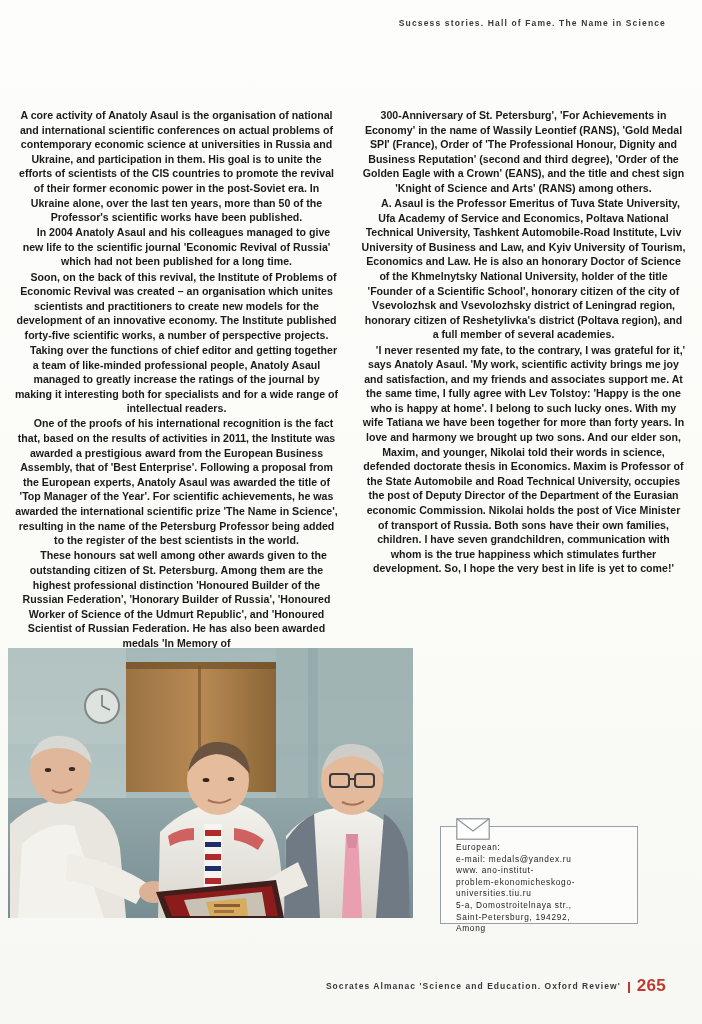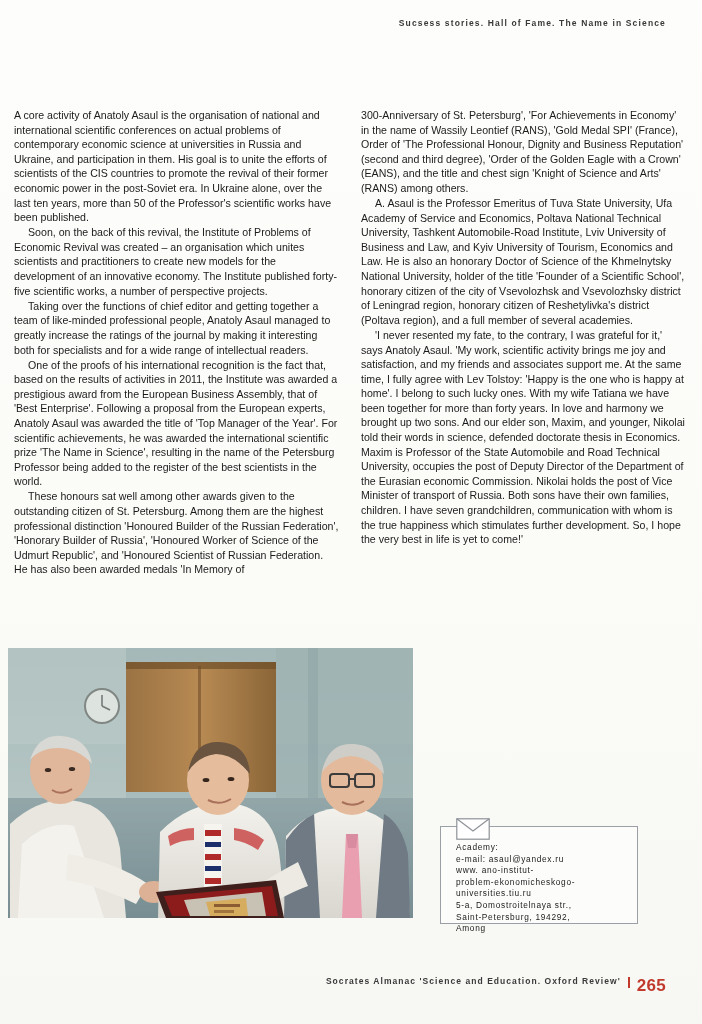--- a/index.html
+++ b/index.html
@@ -53,23 +53,24 @@
     display: flex;
     gap: 22px;
   }
   .col {
     width: 325px;
   }
   .col p {
     margin: 0 0 0.5px 0;
     font-size: 10.6px;
     line-height: 14.6px;
-    text-align: left;
+    text-align: center;
     color: #1b1b1b;
     letter-spacing: 0.01px;
+    font-weight: bold;
   }
   .col p.indent {
     text-indent: 14px;
   }
 
   
   .photo {
     position: absolute;
     left: 8px;
     top: 648px;
@@ -110,21 +111,21 @@
     font-family: "Liberation Sans", sans-serif;
   }
   .contacts-text div { white-space: nowrap; }
 
   
   .footer {
     position: absolute;
     bottom: 28px;
     right: 36px;
     display: flex;
-    align-items: flex-start;
+    align-items: center;
     gap: 7px;
   }
   .footer-title {
     font-size: 8.5px;
     letter-spacing: 1.05px;
     font-weight: bold;
     color: #3a3a3a;
     white-space: nowrap;
   }
   .footer-rule {
@@ -161,20 +162,21 @@
 <body>
 
 <div class="page">
   <div class="page-tint"></div>
 
   <div class="running-head">Sucsess stories. Hall of Fame. The Name in Science</div>
 
   <div class="columns">
     <div class="col">
       <p>A core activity of Anatoly Asaul is the organisation of national and international scientific conferences on actual problems of contemporary economic science at universities in Russia and Ukraine, and participation in them. His goal is to unite the efforts of scientists of the CIS countries to promote the revival of their former economic power in the post-Soviet era. In Ukraine alone, over the last ten years, more than 50 of the Professor's scientific works have been published.</p>
+      <p class="indent">In 2004 Anatoly Asaul and his colleagues managed to give new life to the scientific journal 'Economic Revival of Russia' which had not been published for a long time.</p>
       <p class="indent">Soon, on the back of this revival, the Institute of Problems of Economic Revival was created – an organisation which unites scientists and practitioners to create new models for the development of an innovative economy. The Institute published forty-five scientific works, a number of perspective projects.</p>
       <p class="indent">Taking over the functions of chief editor and getting together a team of like-minded professional people, Anatoly Asaul managed to greatly increase the ratings of the journal by making it interesting both for specialists and for a wide range of intellectual readers.</p>
       <p class="indent">One of the proofs of his international recognition is the fact that, based on the results of activities in 2011, the Institute was awarded a prestigious award from the European Business Assembly, that of 'Best Enterprise'. Following a proposal from the European experts, Anatoly Asaul was awarded the title of 'Top Manager of the Year'. For scientific achievements, he was awarded the international scientific prize 'The Name in Science', resulting in the name of the Petersburg Professor being added to the register of the best scientists in the world.</p>
       <p class="indent">These honours sat well among other awards given to the outstanding citizen of St. Petersburg. Among them are the highest professional distinction 'Honoured Builder of the Russian Federation', 'Honorary Builder of Russia', 'Honoured Worker of Science of the Udmurt Republic', and 'Honoured Scientist of Russian Federation. He has also been awarded medals 'In Memory of</p>
     </div>
     <div class="col">
       <p>300-Anniversary of St. Petersburg', 'For Achievements in Economy' in the name of Wassily Leontief (RANS), 'Gold Medal SPI' (France), Order of 'The Professional Honour, Dignity and Business Reputation' (second and third degree), 'Order of the Golden Eagle with a Crown' (EANS), and the title and chest sign 'Knight of Science and Arts' (RANS) among others.</p>
       <p class="indent">A. Asaul is the Professor Emeritus of Tuva State University, Ufa Academy of Service and Economics, Poltava National Technical University, Tashkent Automobile-Road Institute, Lviv University of Business and Law, and Kyiv University of Tourism, Economics and Law. He is also an honorary Doctor of Science of the Khmelnytsky National University, holder of the title 'Founder of a Scientific School', honorary citizen of the city of Vsevolozhsk and Vsevolozhsky district of Leningrad region, honorary citizen of Reshetylivka's district (Poltava region), and a full member of several academies.</p>
       <p class="indent">'I never resented my fate, to the contrary, I was grateful for it,' says Anatoly Asaul. 'My work, scientific activity brings me joy and satisfaction, and my friends and associates support me. At the same time, I fully agree with Lev Tolstoy: 'Happy is the one who is happy at home'. I belong to such lucky ones. With my wife Tatiana we have been together for more than forty years. In love and harmony we brought up two sons. And our elder son, Maxim, and younger, Nikolai told their words in science, defended doctorate thesis in Economics. Maxim is Professor of the State Automobile and Road Technical University, occupies the post of Deputy Director of the Department of the Eurasian economic Commission. Nikolai holds the post of Vice Minister of transport of Russia. Both sons have their own families, children. I have seven grandchildren, communication with whom is the true happiness which stimulates further development. So, I hope the very best in life is yet to come!'</p>
     </div>
@@ -297,22 +299,22 @@
   </div>
 
   <div class="contacts-box"></div>
   <div class="env-icon">
     <svg width="34" height="22" viewBox="0 0 34 22" xmlns="http://www.w3.org/2000/svg">
       <rect x="0.8" y="0.8" width="32.4" height="20.4" fill="#ffffff" stroke="#8d9297" stroke-width="1.2"></rect>
       <path d="M0.8 0.8 L17 13 L33.2 0.8" fill="none" stroke="#8d9297" stroke-width="1.2"></path>
     </svg>
   </div>
   <div class="contacts-text">
-    <div>Academy:</div>
-    <div>e-mail: asaul@yandex.ru</div>
+    <div>European:</div>
+    <div>e-mail: medals@yandex.ru</div>
     <div>www. ano-institut-</div>
     <div>problem-ekonomicheskogo-</div>
     <div>universities.tiu.ru</div>
     <div>5-a, Domostroitelnaya str.,</div>
     <div>Saint-Petersburg, 194292,</div>
     <div>Among</div>
   </div>
 
   <div class="footer">
     <span class="footer-title">Socrates Almanac 'Science and Education. Oxford Review'</span>

